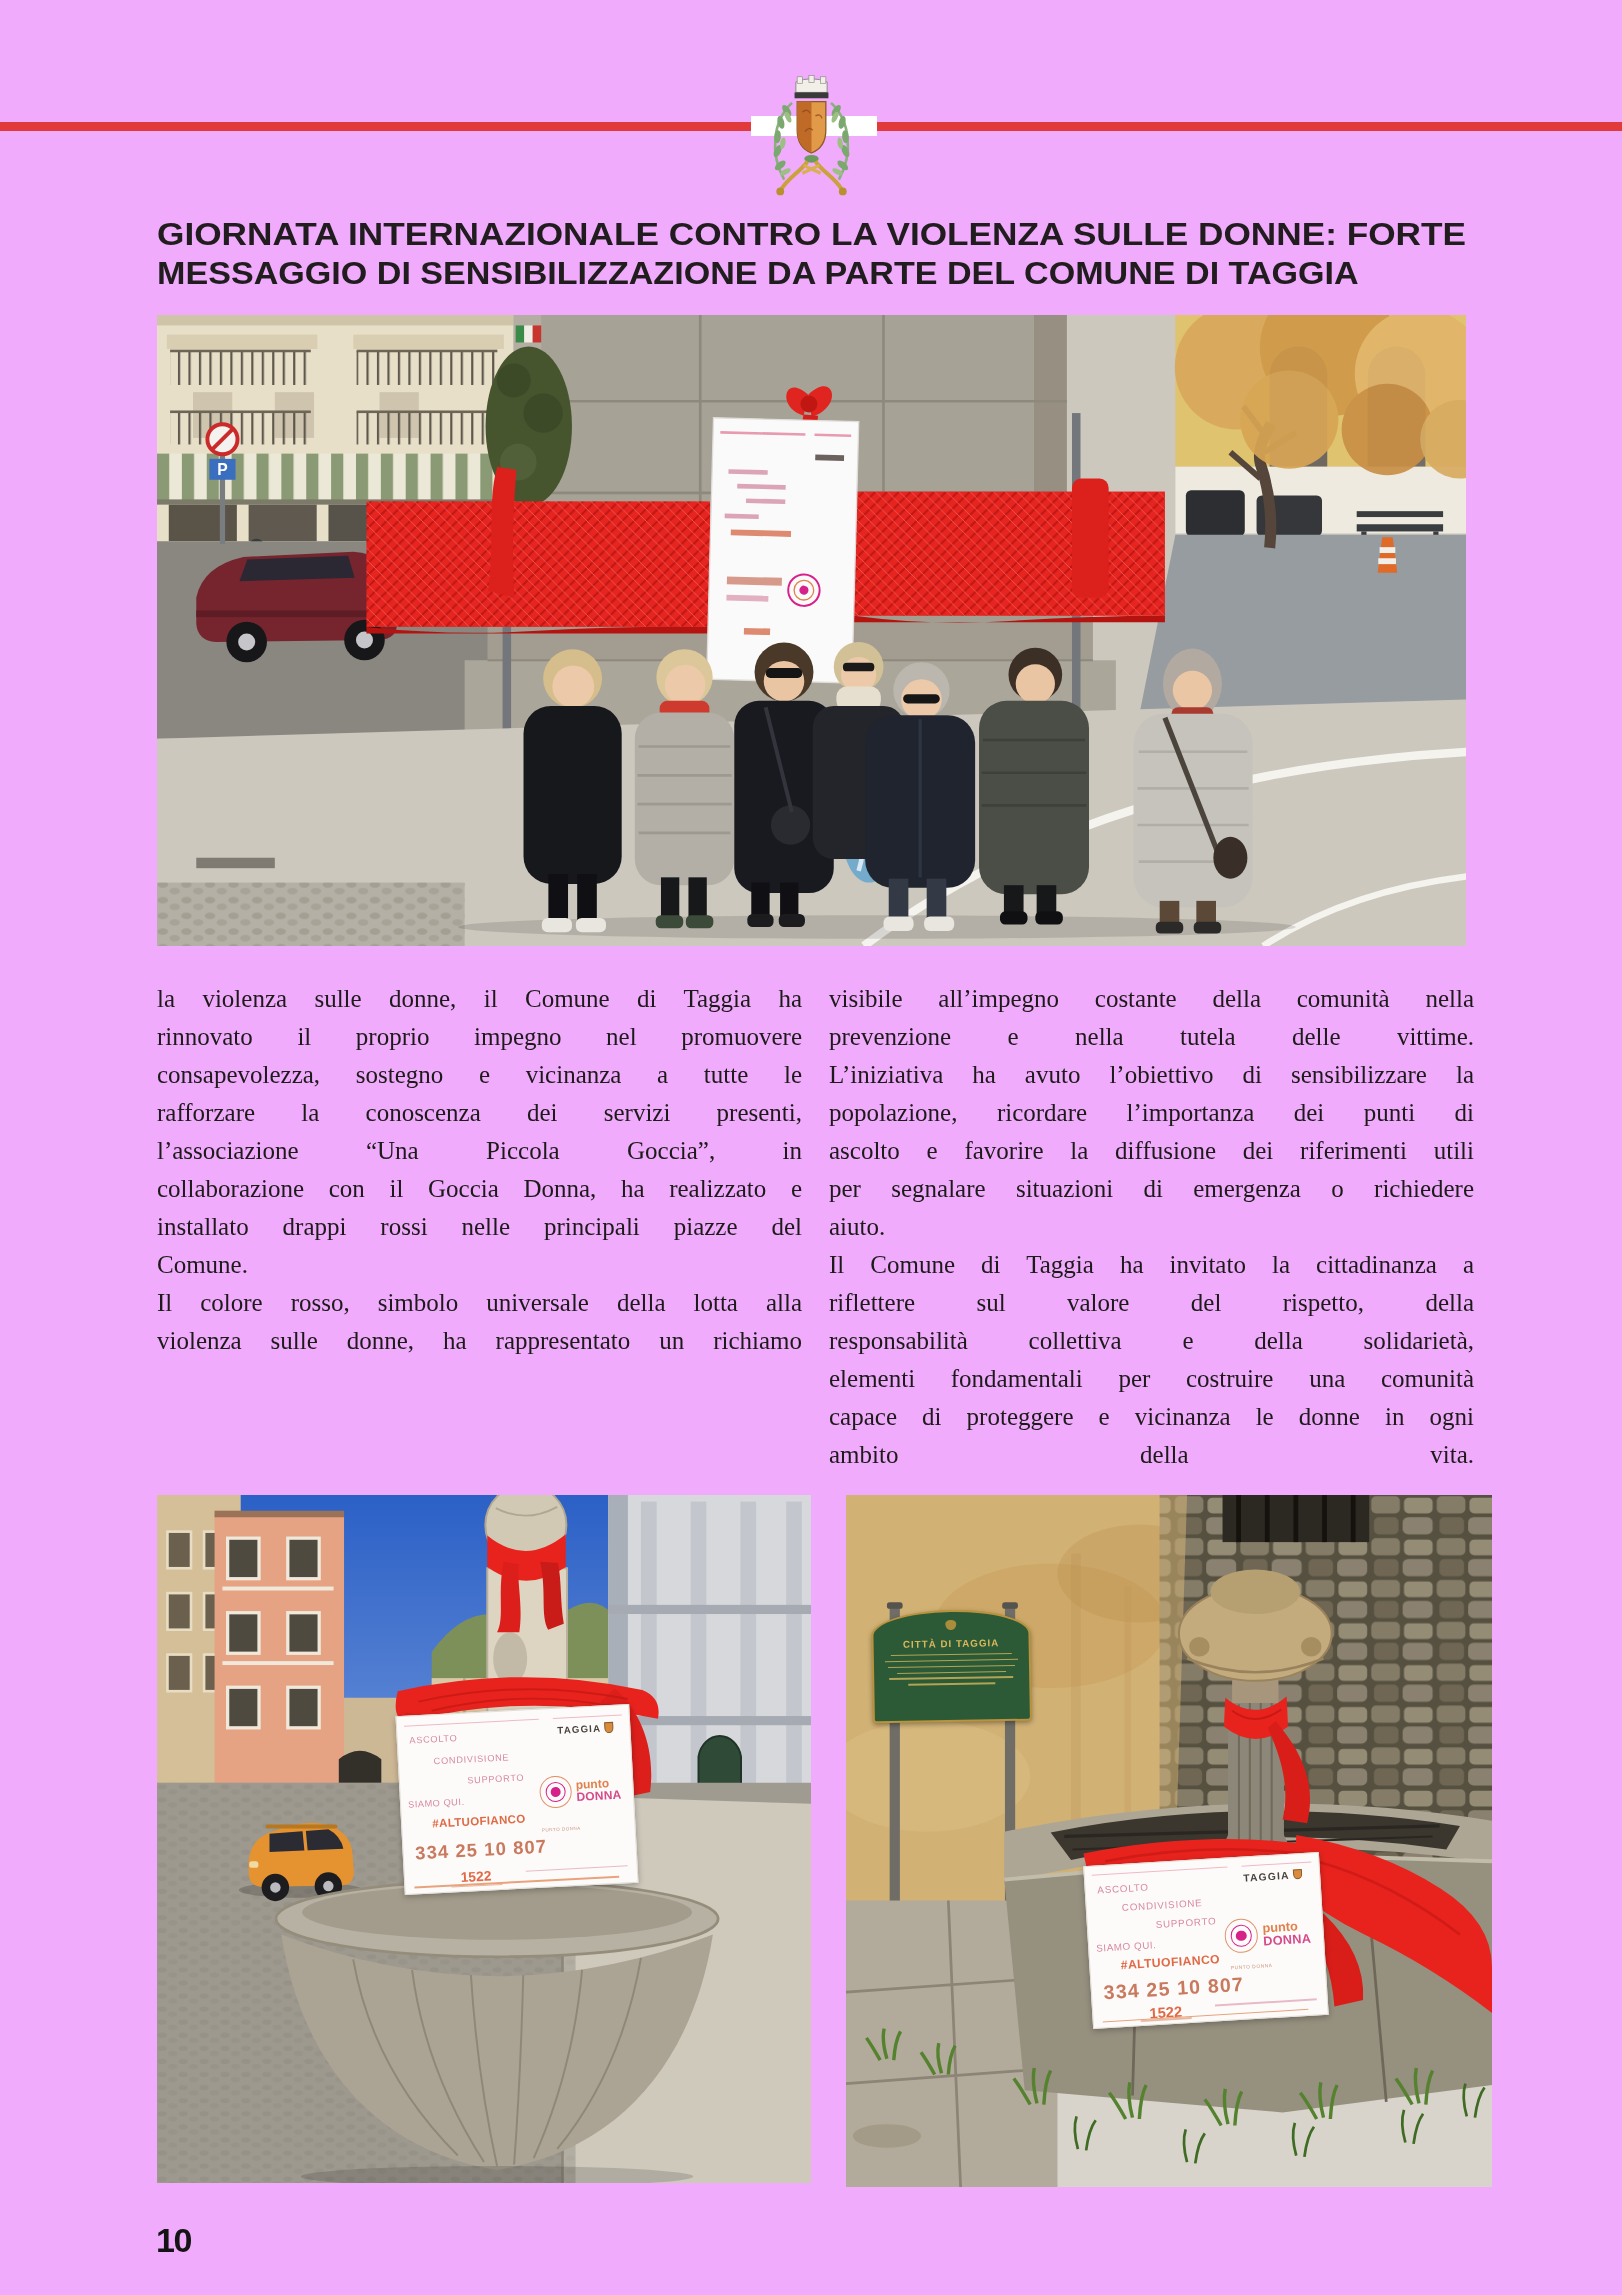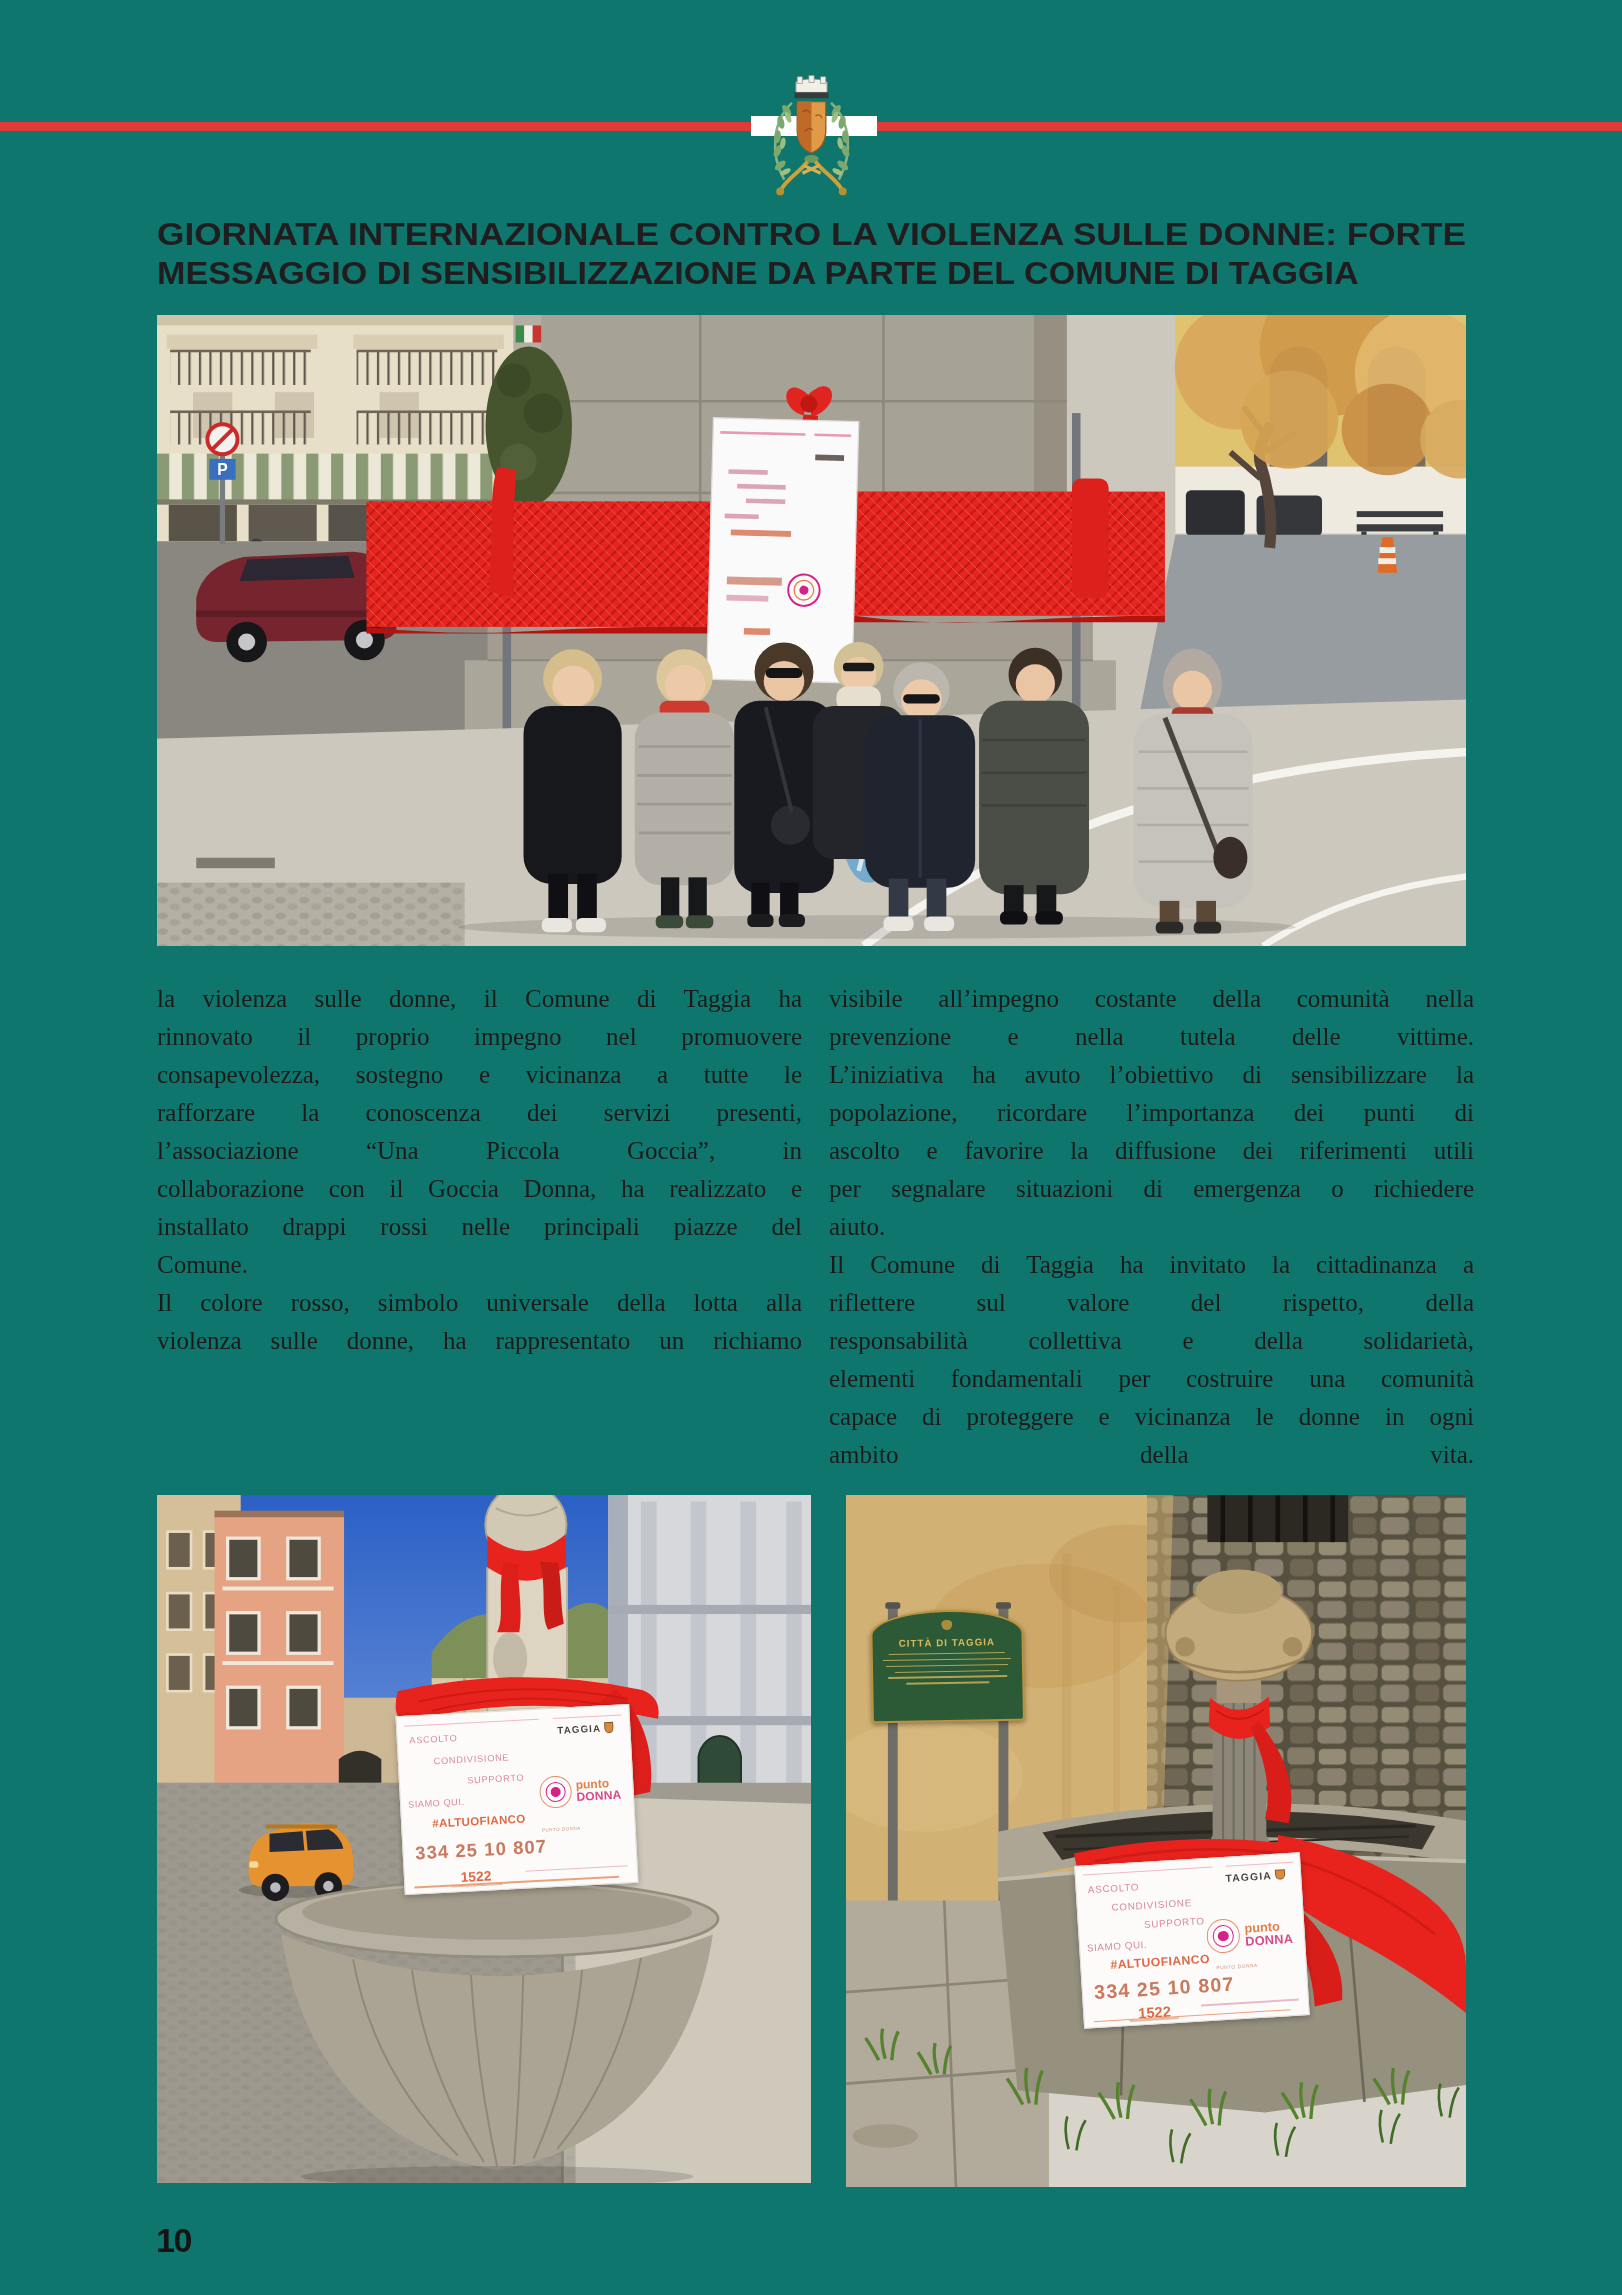--- a/index.html
+++ b/index.html
@@ -1,33 +1,33 @@
 <!DOCTYPE html>
 <html style="font-size:10.5px"><head>
 <meta charset="utf-8">
 <style>
   html,body{margin:0;padding:0;background:#ffffff;}
-  .page{position:relative;width:1623px;height:2295px;background:#0f766e;overflow:hidden;
+  .page{position:relative;width:1623px;height:2295px;background:#f0abfc;overflow:hidden;
         font-family:"Liberation Serif",serif;}
 
   
   .rule{position:absolute;left:0;top:122px;width:1623px;height:8.5px;background:#e03a3a;}
   .rule-gap{position:absolute;left:751px;top:116px;width:126px;height:19.6px;background:#fff;}
   .crest{position:absolute;left:762px;top:72px;width:99px;height:132px;}
 
   
   .title{position:absolute;left:157px;top:216px;width:1309px;height:79px;}
   .title text{font-family:"Liberation Sans",sans-serif;font-weight:700;fill:#211d1e;font-size:47px;}
 
   
   .photo{position:absolute;overflow:hidden;background:#d8d4cc;}
   .photo>svg{position:absolute;left:0;top:0;width:100%;height:100%;display:block;}
   .photo-main{left:157px;top:315px;width:1309px;height:631px;}
   .photo-a{left:157px;top:1495px;width:654px;height:688px;}
-  .photo-b{left:846px;top:1495px;width:620px;height:692px;}
+  .photo-b{left:846px;top:1495px;width:620px;height:692px;padding-left:26px;}
 
   
   .col{position:absolute;top:980px;width:645px;font-size:25px;line-height:38px;color:#1d1b19;}
   .col-left{left:157px}.col-right{left:829px}
   .line{text-align:justify;text-align-last:justify;}
   .line.no-just{text-align-last:left;}
 
   .pagenum{position:absolute;left:156px;top:2193px;font-family:"Liberation Sans",sans-serif;
            font-weight:700;font-size:34px;color:#141414;letter-spacing:-1.3px;margin-top:28px;}
 

